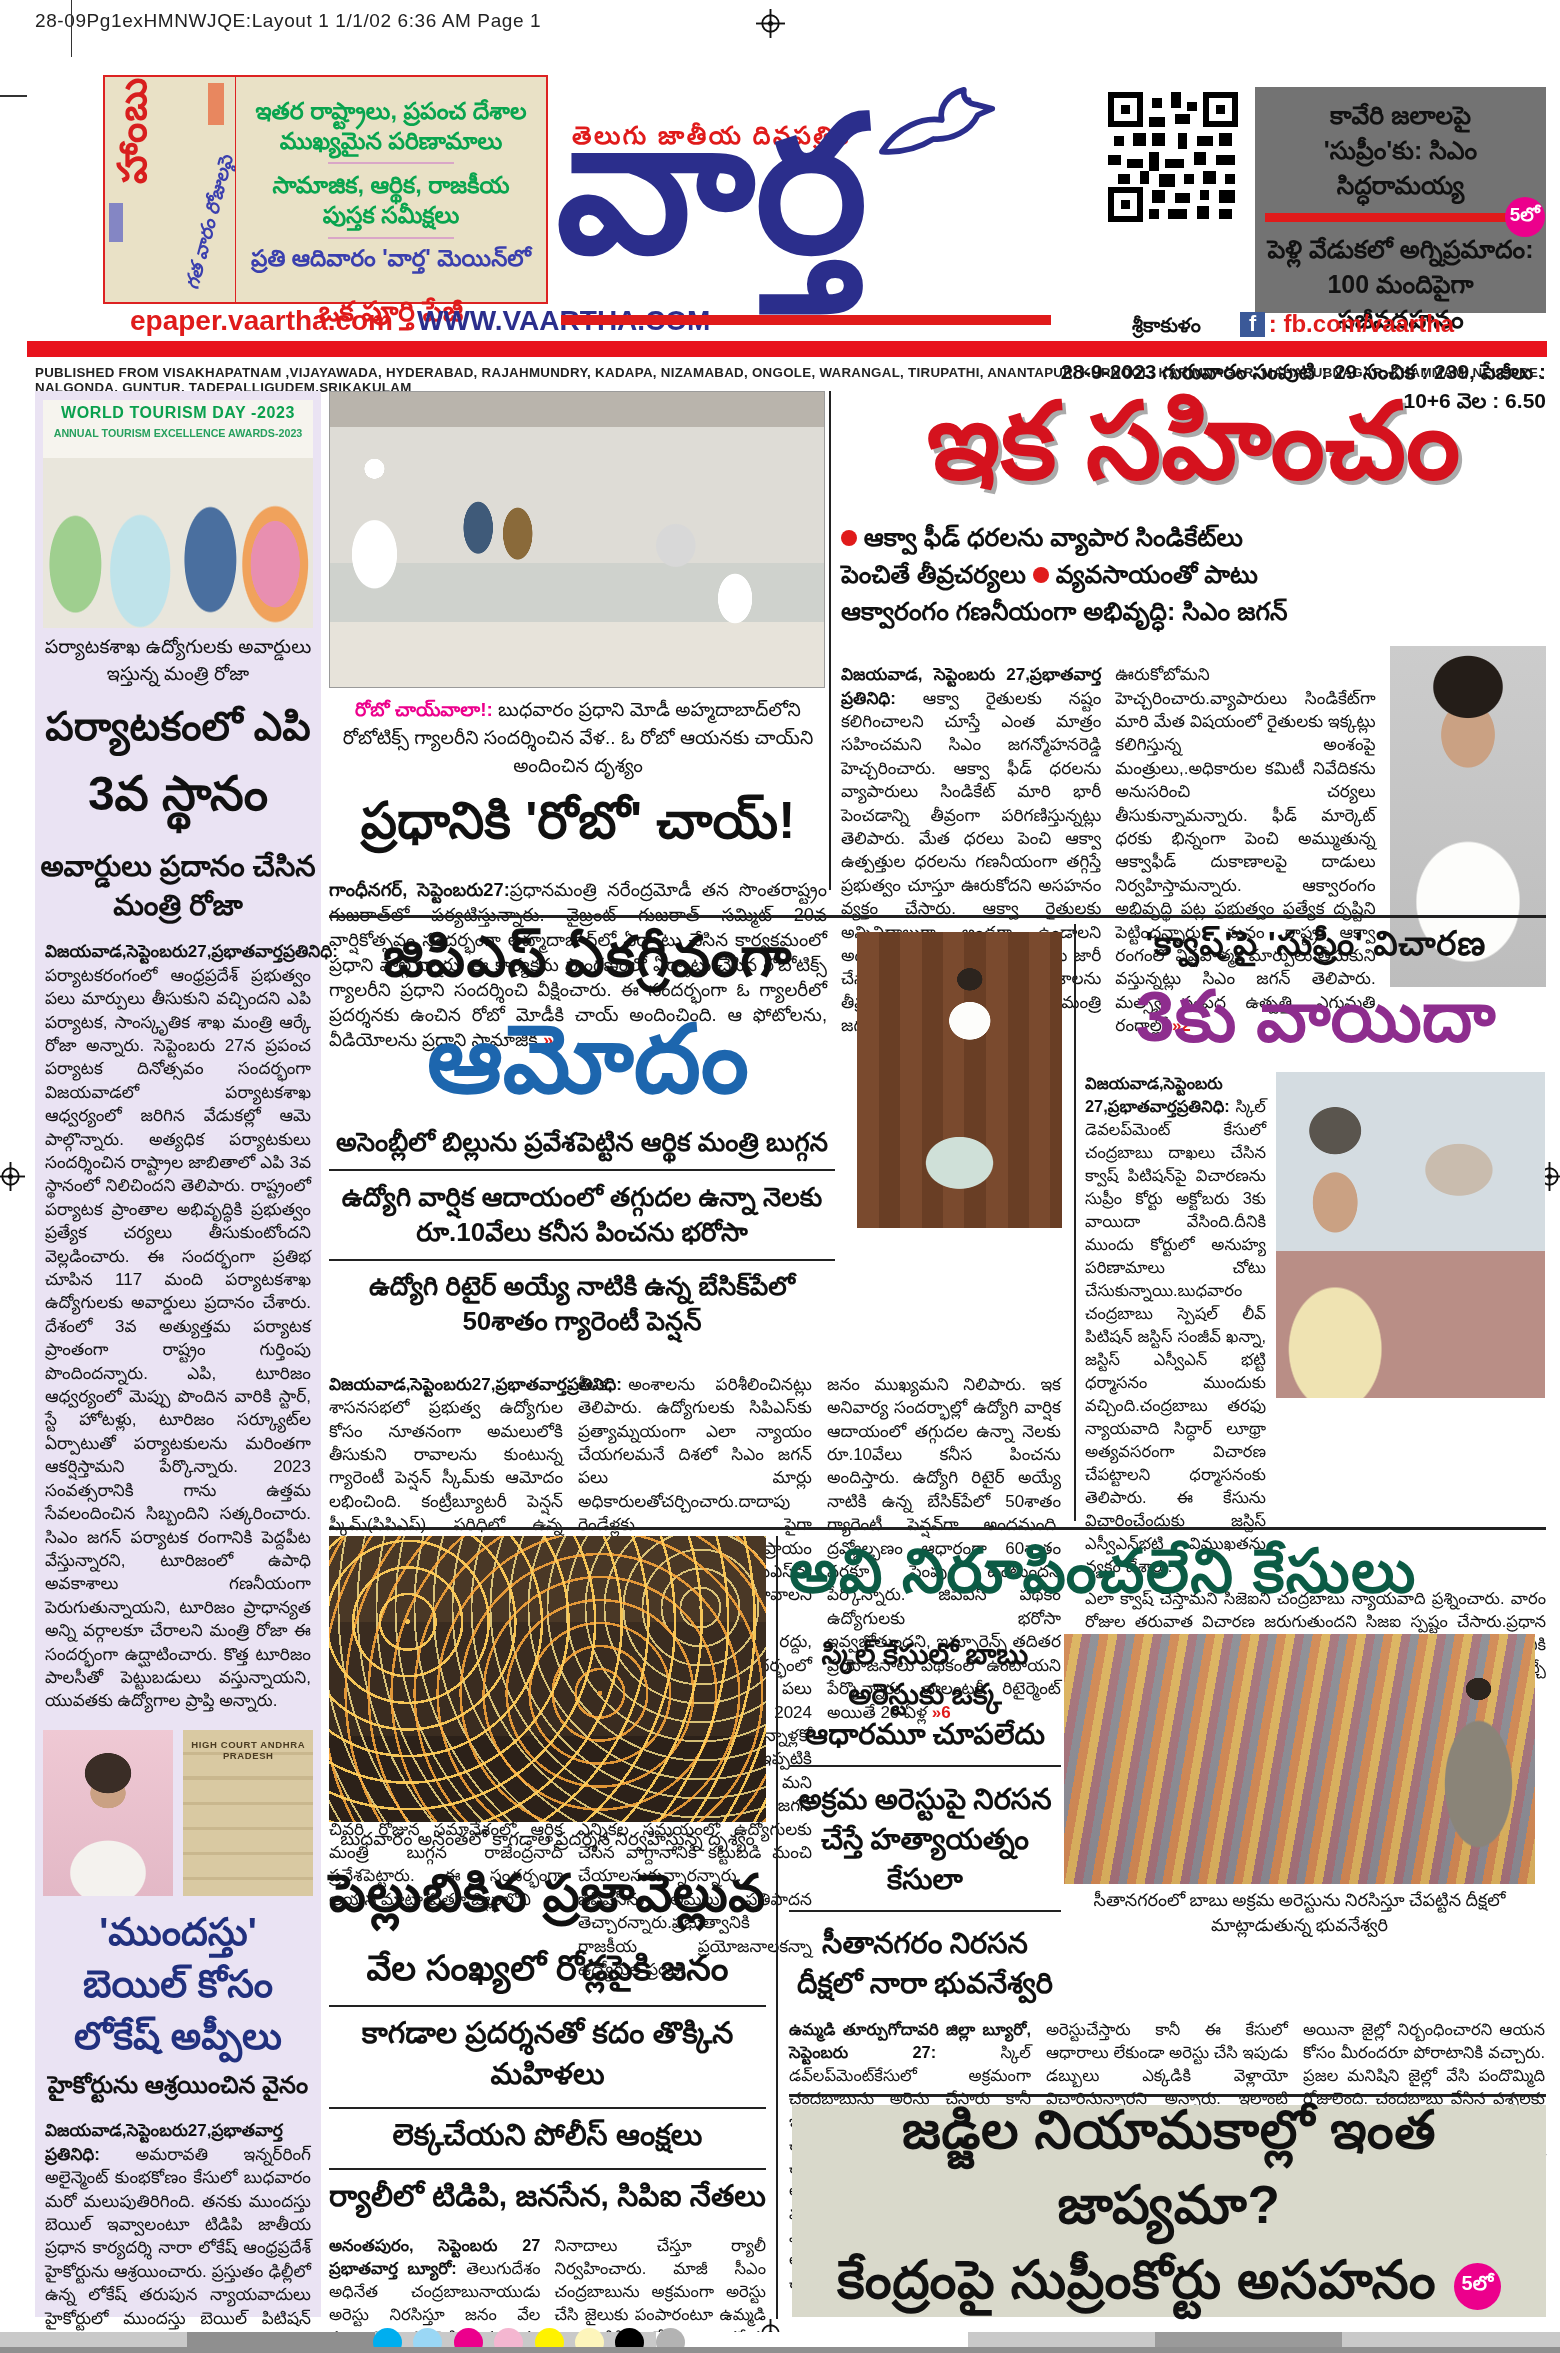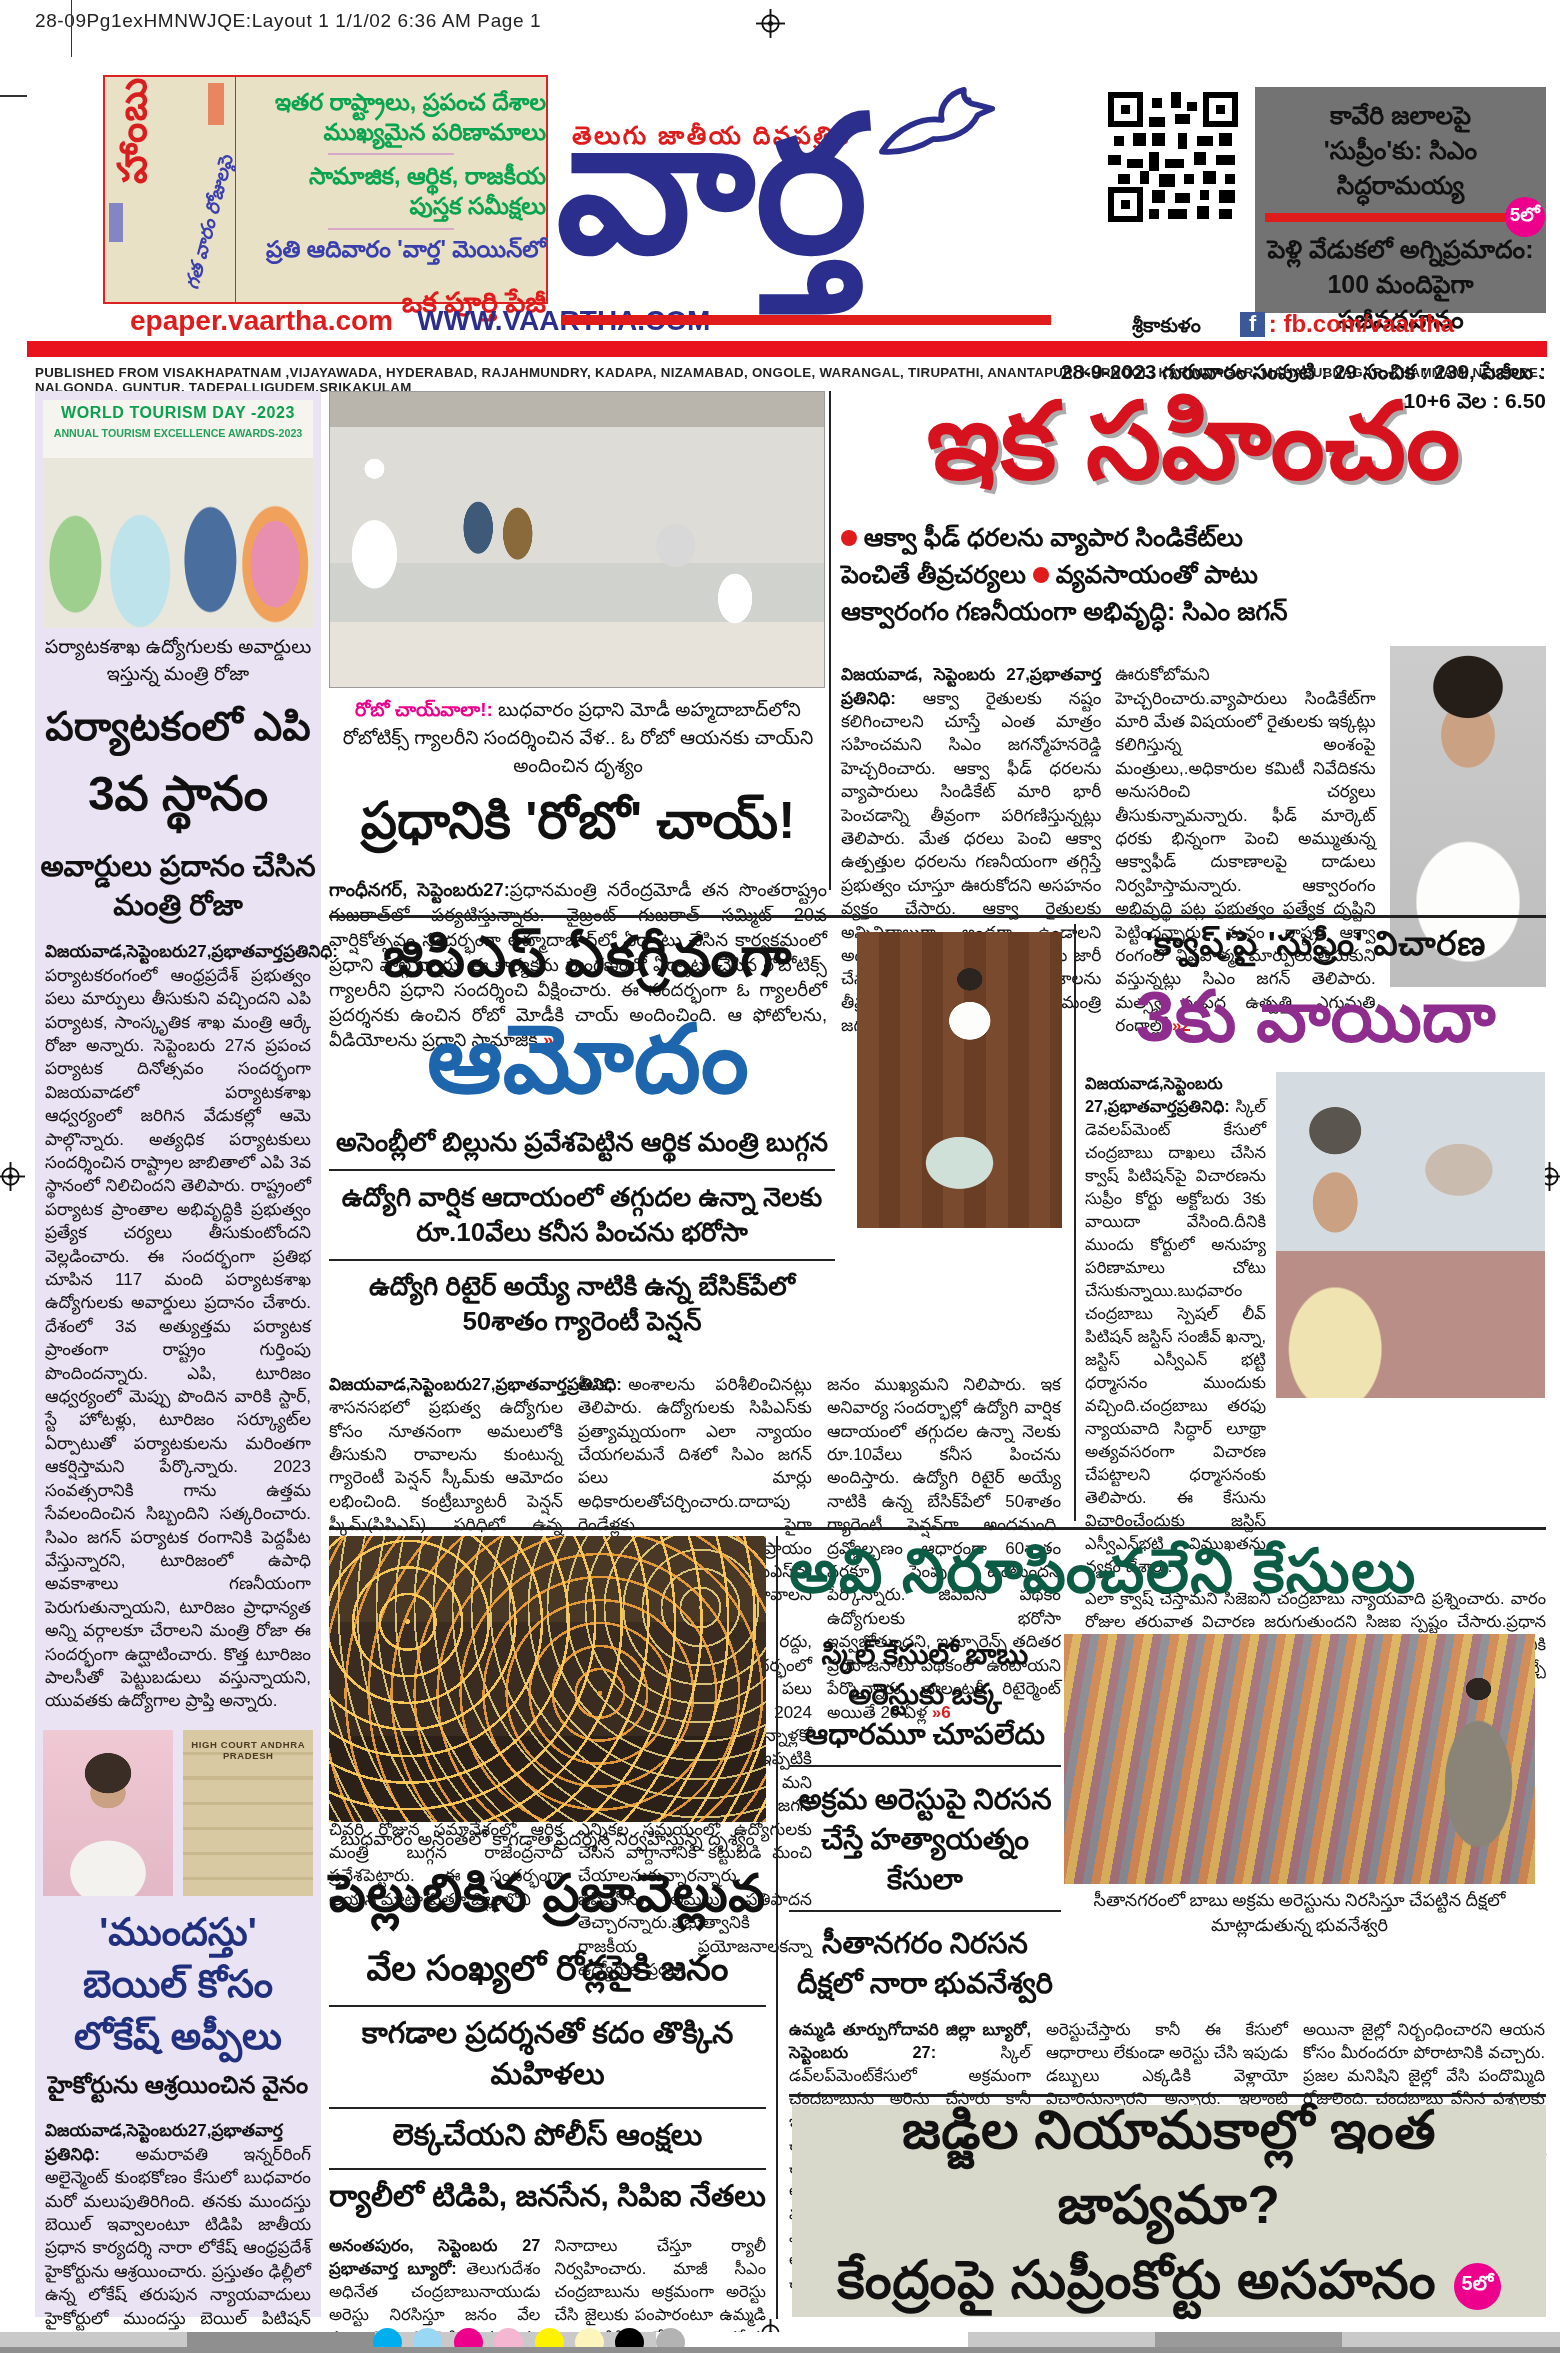--- a/index.html
+++ b/index.html
@@ -21,21 +21,21 @@
 
   
   #promo-box{left:103px;top:75px;width:441px;height:225px;background:#e9e1c6;border:2.5px solid #d22;display:flex;}
   #promo-left{width:130px;position:relative;border-right:1.9px solid #d22;overflow:hidden;}
   #promo-rot-red{position:absolute;left:5px;top:107px;transform:rotate(-90deg);transform-origin:left top;
      color:#d81e1e;font-weight:bold;font-size:40px;white-space:nowrap;letter-spacing:1.3px;}
   #promo-rot-blue{position:absolute;left:76px;top:209px;transform:rotate(-75deg);transform-origin:left top;
      color:#3a3fae;font-weight:bold;font-size:19px;white-space:nowrap;font-style:italic;}
   .promo-sq1{position:absolute;left:103px;top:6.3px;width:16.4px;height:42px;background:#e8875f;}
   .promo-sq2{position:absolute;left:3.8px;top:126px;width:14px;height:39px;background:#8486c4;}
-  #promo-right{flex:1;text-align:right;padding-top:10px;}
+  #promo-right{flex:1;text-align:center;padding-top:19px;}
   .promo-green{color:#09a44e;font-weight:bold;font-size:23.4px;line-height:30px;}
   .promo-div{width:126px;height:1.9px;background:#d9a7c7;margin:6.3px auto;}
   .promo-blue{color:#3a3fae;font-weight:bold;font-size:23px;margin-top:3.8px;}
   .promo-red{color:#e01b1b;font-weight:bold;font-size:28px;margin-top:19px;}
 
   #epaper{left:130px;top:305px;font-size:28px;color:#e01b1b;}
   #wwwurl{left:417px;top:305px;font-size:28px;color:#2b2e8c;}
 
   #logo-tagline{left:572px;top:121px;font-size:25px;color:#e01b1b;letter-spacing:2.5px;}
   #logo-title{left:556px;top:81px;font-size:190px;line-height:209px;color:#2b2e8c;font-weight:bold;}

